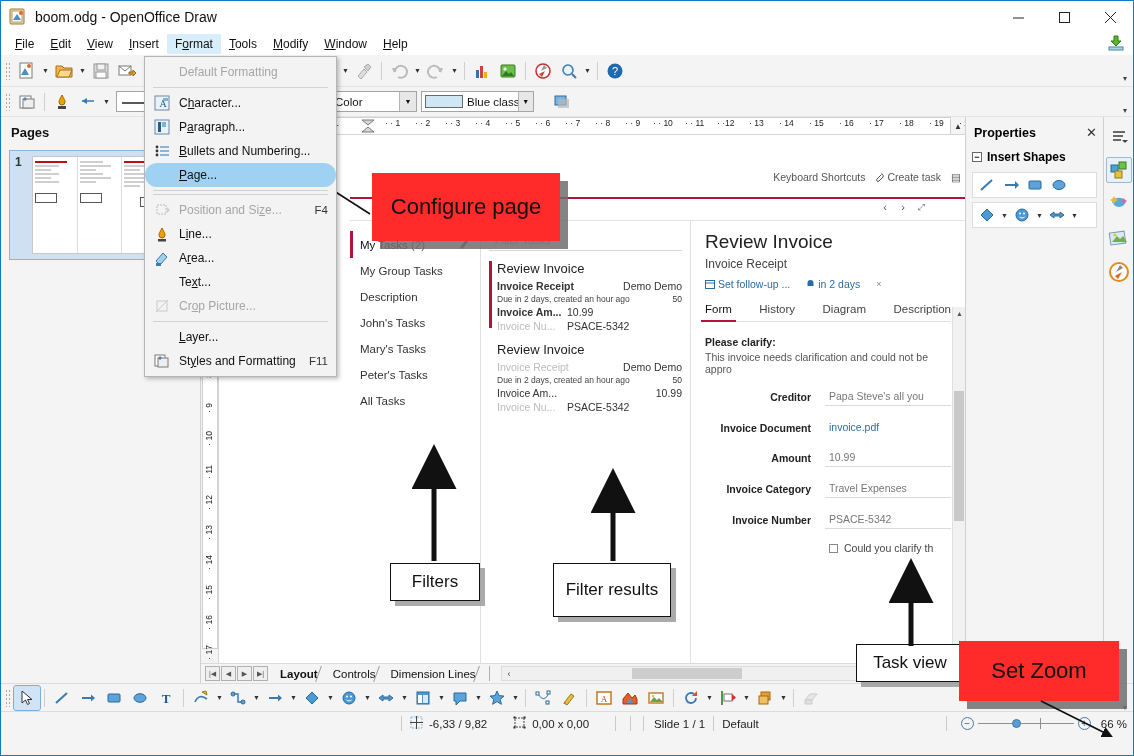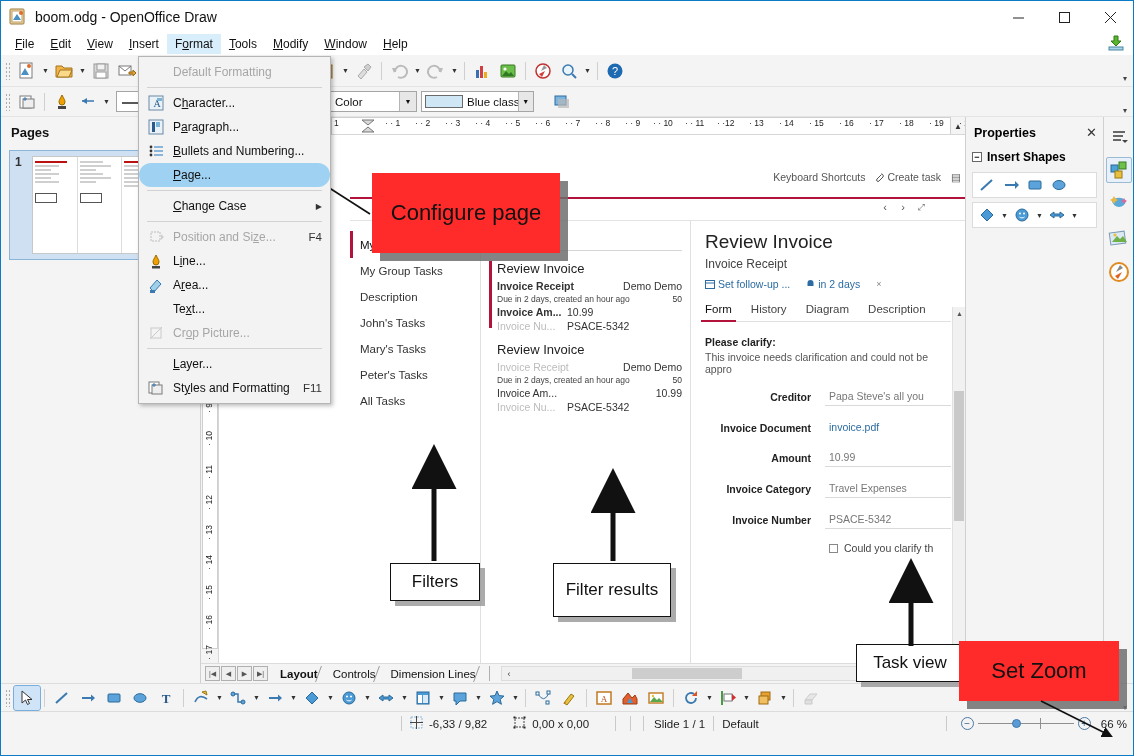--- a/index.html
+++ b/index.html
@@ -105,21 +105,21 @@
   
   .statusbar{ height:24px; background:#f4f4f4; border-top:1px solid #dcdcdc; display:flex; align-items:center; font-size:11.5px; color:#222;}
   .st-sep{ width:1px; height:15px; background:#cacaca; margin:0 8px;}
   .zoomslider{ display:flex; align-items:center; gap:4px; margin-left:auto; padding-right:6px;}
   .zline{ width:96px; height:1px; background:#8f8f8f; position:relative;}
   .zknob{ position:absolute; left:34px; top:-4px; width:9px;height:9px;border-radius:50%; background:#5a9bd5; border:1px solid #3d7ab0;}
   .ztick{ position:absolute; left:62px; top:-5px; width:1px;height:11px;background:#8f8f8f;}
   .zbtn{ width:13px;height:13px;border-radius:50%;border:1.2px solid #4d79a4; color:#35628c; display:flex;align-items:center;justify-content:center;font-size:10px;line-height:10px;}
 
   
-  .menupop{ position:absolute; left:137px; top:55px; width:193px; background:#f3f3f3; border:1px solid #b5b5b5;
+  .menupop{ position:absolute; left:143px; top:55px; width:193px; background:#f3f3f3; border:1px solid #b5b5b5;
             box-shadow:2px 2px 4px rgba(0,0,0,.25); z-index:60; padding:3px 0; font-size:12px;}
   .mi{ display:flex; align-items:center; height:24px; padding:0 8px 0 6px; color:#111; position:relative;}
   .mi .ico{ width:22px; height:18px; display:flex; align-items:center; justify-content:center; margin-right:6px; flex:0 0 22px;}
   .mi .lbl{ flex:1;}
   .mi .acc{ color:#333; font-size:11.5px; margin-left:10px;}
   .mi.disabled{ color:#a6a6a6;}
   .mi.hl{ background:#9fd2f2;border-radius:12px; }
   .mi .sub{ font-size:8px; color:#333;}
   .msep{ height:1px; background:#d2d2d2; margin:3px 8px;}
 
@@ -143,21 +143,21 @@
   .tc-row .a{flex:1; font-weight:bold;}
   .tc-row .b{color:#333;}
   .tc-row.small{ font-size:8.5px; color:#444; font-weight:normal;}
   .tc-row.small .a{font-weight:normal;}
   .tc-row.grey{ color:#bcbcbc;}
   .tc-row.grey .a{font-weight:normal;}
   .col-detail{ flex:1; padding:10px 14px; position:relative; overflow:hidden;}
   .det-h1{ font-size:19px; color:#222; font-weight:normal;}
   .det-sub{ font-size:12px; color:#444; margin-top:4px;}
   .det-meta{ display:flex; gap:16px; font-size:10.5px; color:#2b6ca3; margin-top:7px; align-items:center;}
-  .det-tabs{ display:flex; gap:19px; font-size:11.5px; color:#444; margin-top:13px; border-bottom:1px solid #e0e0e0; padding-bottom:6px;}
+  .det-tabs{ display:flex; gap:19px; font-size:11.5px; color:#444; margin-top:13px; border-bottom:1px solid #e0e0e0; padding-bottom:6px;justify-content:space-between;}
   .det-tabs .t.sel{ color:#111; position:relative;}
   .det-tabs .t.sel::after{ content:""; position:absolute; left:-4px; right:-4px; bottom:-7px; height:2px; background:#b3123a;}
   .clar-h{ font-size:10.5px; font-weight:bold; color:#222; margin-top:14px;}
   .clar-b{ font-size:10.5px; color:#555; margin-top:3px;}
   .frm-row{ display:flex; align-items:center; margin-top:13px; font-size:10.5px;}
   .frm-lbl{ width:120px; text-align:right; font-weight:bold; color:#222; padding-right:14px;}
   .frm-val{ flex:1; color:#777; border-bottom:1px solid #dadada; padding:2px 0 3px 4px;}
   .frm-val.link{ color:#2b6ca3; border-bottom:0;}
   .chk{ width:9px;height:9px;border:1px solid #888; display:inline-block; margin-right:6px; vertical-align:-1px;}
 
@@ -1032,25 +1032,20 @@
             <rect x="6" y="11" width="9" height="2" fill="#8ab4d8"></rect>
           </svg>
       </span>
       <span class="lbl"><u>B</u>ullets and Numbering...</span>
     </div>
     <div class="mi hl">
       <span class="ico"></span>
       <span class="lbl"><u>P</u>age...</span>
     </div>
     <div class="msep"></div>
-    <div class="mi">
-      <span class="ico"></span>
-      <span class="lbl"><u>C</u>hange Case</span>
-      <span class="sub">▶</span>
-    </div>
     <div class="msep"></div>
     <div class="mi disabled">
       <span class="ico">
         <svg width="16" height="16" viewBox="0 0 16 16" opacity=".5">
             <rect x="3" y="3" width="9" height="9" fill="none" stroke="#888" stroke-dasharray="2 1"></rect>
             <path d="M13 5 l3 3 l-3 3z" fill="#aaa"></path>
           </svg>
       </span>
       <span class="lbl">Position and Si<u>z</u>e...</span>
       <span class="acc">F4</span>
@@ -1097,21 +1092,21 @@
             <rect x="1" y="2" width="10" height="11" fill="#fff" stroke="#7a7a7a"></rect>
             <rect x="4" y="5" width="10" height="9" fill="#eee" stroke="#7a7a7a"></rect>
             <path d="M6 3 v4 M4 5 h4" stroke="#3a7ab0"></path>
           </svg>
       </span>
       <span class="lbl">St<u>y</u>les and Formatting</span>
       <span class="acc">F11</span>
     </div>
   </div>
 
-  <div class="redbox" style="left:371px; top:172px; width:188px; height:80px;">
+  <div class="redbox" style="left:371px; top:172px; width:188px; height:68px;">
     <span>Configure page</span>
   </div>
 
   <div class="whitebox" style="left:389px; top:562px; width:90px; height:38px;">
     <span>Filters</span>
   </div>
 
   <div class="whitebox" style="left:552px; top:562px; width:118px; height:54px;">
     <span>Filter results</span>
   </div>

